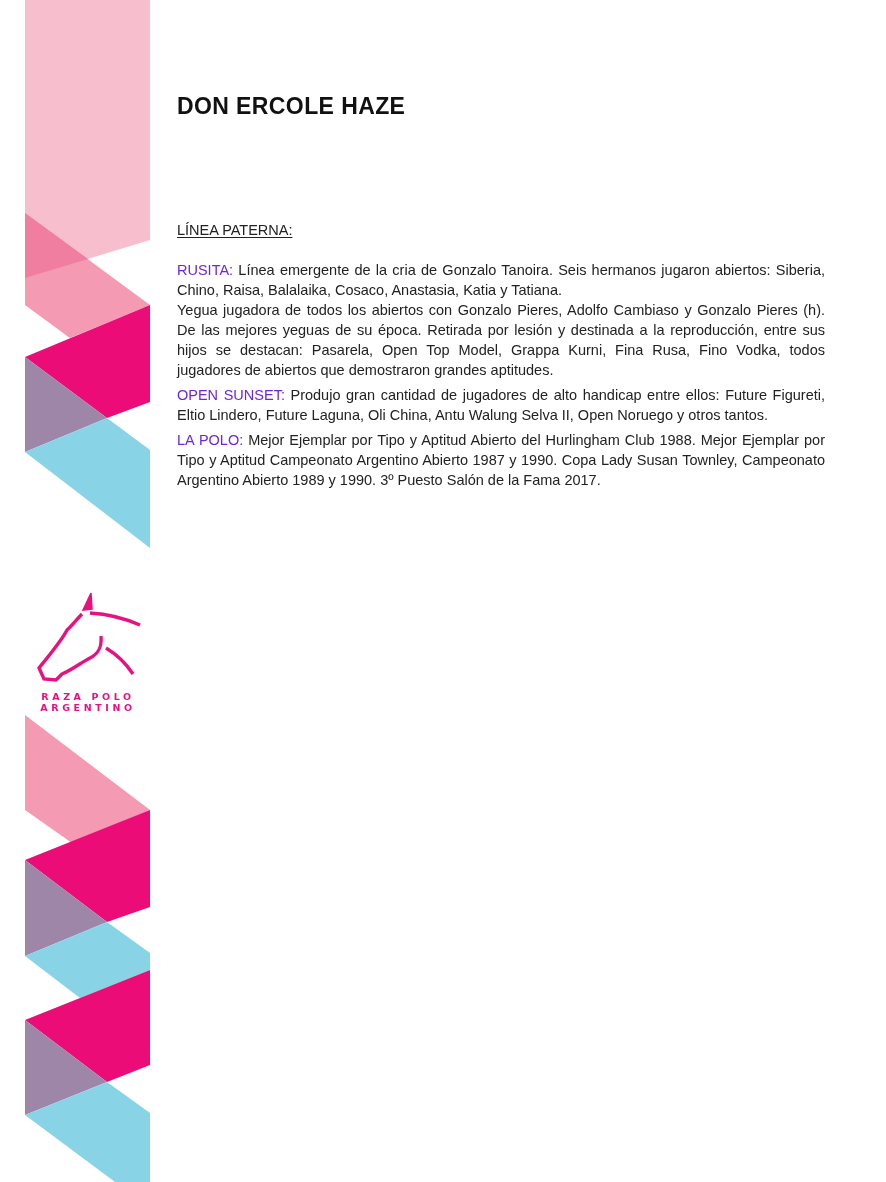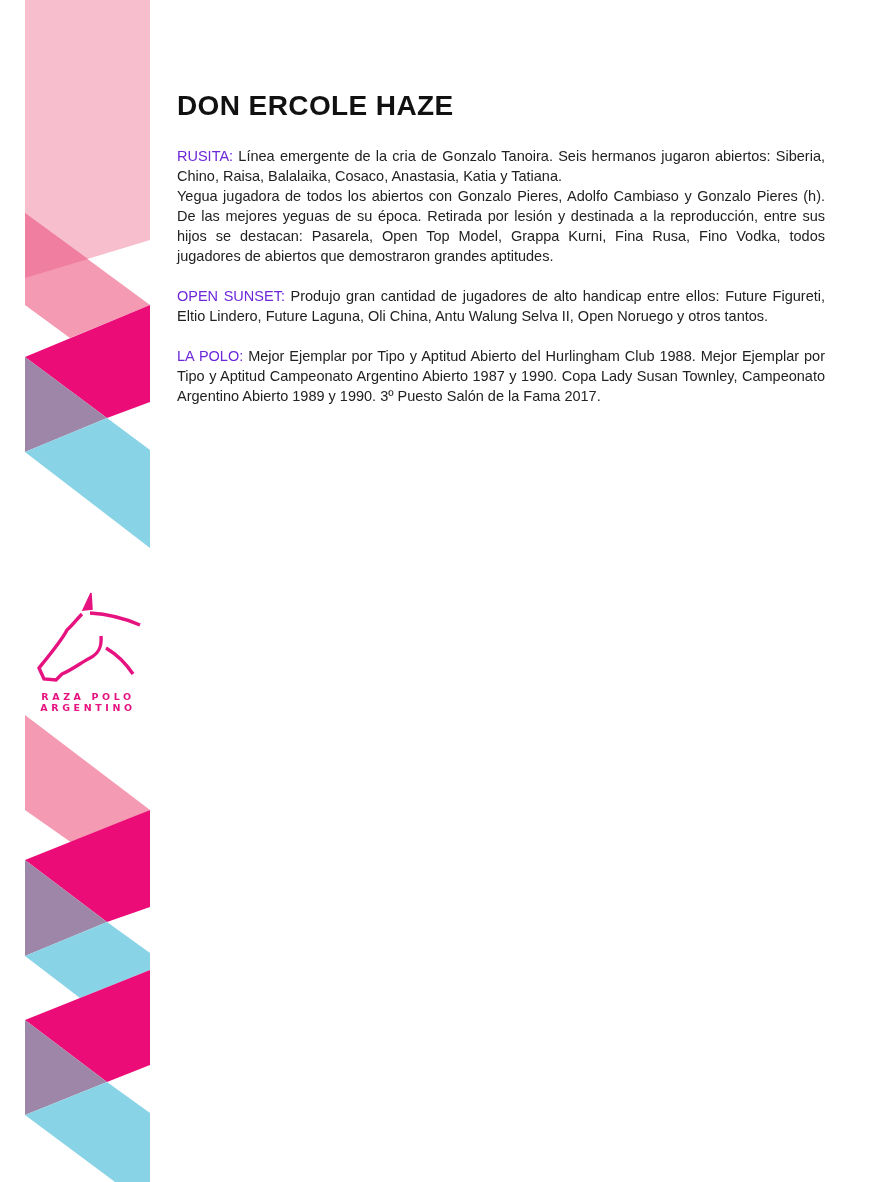--- a/index.html
+++ b/index.html
@@ -52,35 +52,35 @@
     .content {
       position: absolute;
       left: 177px;
       top: 86px;
       width: 648px;
     }
     .title {
       margin: 0;
       font-family: "Liberation Sans", sans-serif;
       font-weight: bold;
-      font-size: 28px;
+      font-size: 23px;
       letter-spacing: 0.4px;
       color: #111111;
       line-height: 40px;
     }
     .section-label {
       margin-top: 94px;
       font-size: 14.5px;
       text-decoration: underline;
       text-underline-offset: 2px;
       color: #222222;
       line-height: 20px;
     }
     .para {
-      margin-top: 20px;
+      margin-top: 5px;
       font-size: 14.5px;
       line-height: 20px;
       text-align: justify;
       color: #222222;
     }
     .para .name {
       font-weight: normal;
       color: #6d28d9;
     }
     .para.first { margin-top: 20px; }
@@ -121,20 +121,21 @@
   </svg>
   <div class="logo-text">
     <div>RAZA POLO</div>
     <div>ARGENTINO</div>
   </div>
 </div>
 
 <div class="content">
   <h1 class="title">DON ERCOLE HAZE</h1>
 
+  <div class="section-label">LÍNEA PATERNA:</div>
 
   <div class="para first">
     <span class="name">RUSITA:</span><span> Línea emergente de la cria de Gonzalo Tanoira. Seis hermanos jugaron abiertos: Siberia, Chino, Raisa, Balalaika, Cosaco, Anastasia, Katia y Tatiana.</span><br>
     <span>Yegua jugadora de todos los abiertos con Gonzalo Pieres, Adolfo Cambiaso y Gonzalo Pieres (h). De las mejores yeguas de su época. Retirada por lesión y destinada a la reproducción, entre sus hijos se destacan: Pasarela, Open Top Model, Grappa Kurni, Fina Rusa, Fino Vodka, todos jugadores de abiertos que demostraron grandes aptitudes.</span>
   </div>
 
   <div class="para">
     <span class="name">OPEN SUNSET:</span><span> Produjo gran cantidad de jugadores de alto handicap entre ellos: Future Figureti, Eltio Lindero, Future Laguna, Oli China, Antu Walung Selva II, Open Noruego y otros tantos.</span>
   </div>
 

